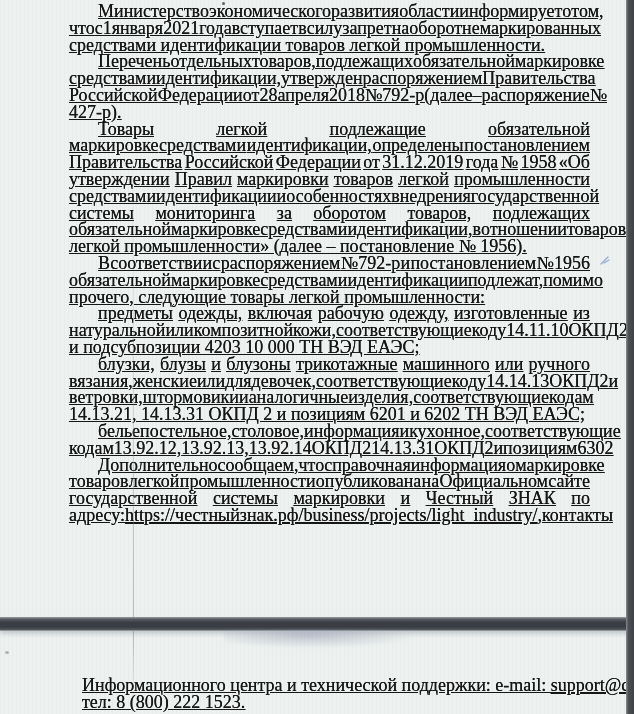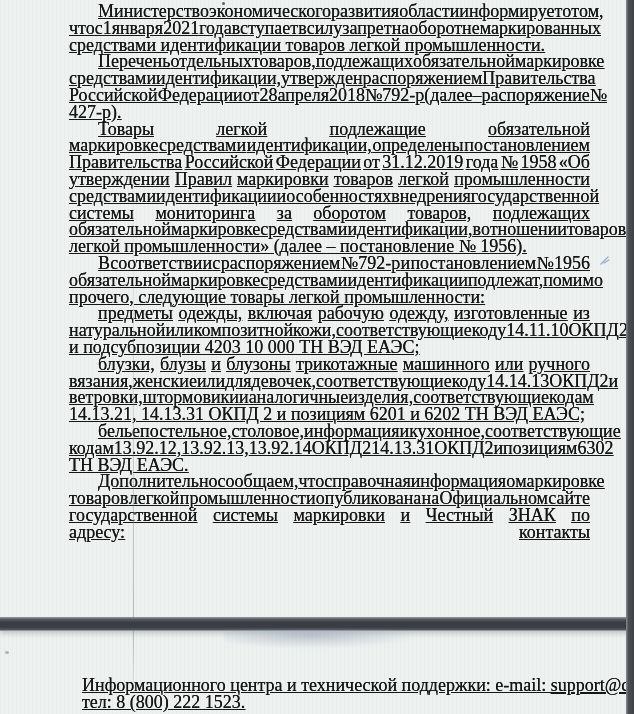--- a/index.html
+++ b/index.html
@@ -264,21 +264,20 @@
         <span class="w"><span>13.92.14</span></span>
         <span class="w"><span>ОКПД</span></span>
         <span class="w"><span>2</span></span>
         <span class="w"><span>14.13.31</span></span>
         <span class="w"><span>ОКПД</span></span>
         <span class="w"><span>2</span></span>
         <span class="w"><span>и</span></span>
         <span class="w"><span>позициям</span></span>
         <span class="w"><span>6302</span></span>
       </div>
-      <div class="line"><span>ТН ВЭД ЕАЭС.</span></div>
       <div class="line indent just">
         <span class="w"><span>Дополнительно</span></span>
         <span class="w"><span>сообщаем,</span></span>
         <span class="w"><span>что</span></span>
         <span class="w"><span>справочная</span></span>
         <span class="w"><span>информация</span></span>
         <span class="w"><span>о</span></span>
         <span class="w"><span>маркировке</span></span>
       </div>
       <div class="line just">
@@ -294,20 +293,21 @@
         <span class="w"><span>государственной</span></span>
         <span class="w"><span>системы</span></span>
         <span class="w"><span>маркировки</span></span>
         <span class="w"><span>и</span></span>
         <span class="w"><span>Честный</span></span>
         <span class="w"><span>ЗНАК</span></span>
         <span class="w"><span>по</span></span>
       </div>
       <div class="line just">
         <span class="w"><span>адресу:</span></span>
+        <span class="w"><span class="u">https://честныйзнак.рф/business/projects/light_industry/</span><span>,</span></span>
         <span class="w"><span>контакты</span></span>
       </div>
     </div>
 
   <div class="crease crease-p1"></div>
 
   <svg class="pen-mark" viewBox="0 0 16 16">
     <path d="M3 11 L10 4 M6 10 L11 7" fill="none" stroke="#7f9cc9" stroke-width="1.3" stroke-linecap="round"></path>
   </svg>
 

